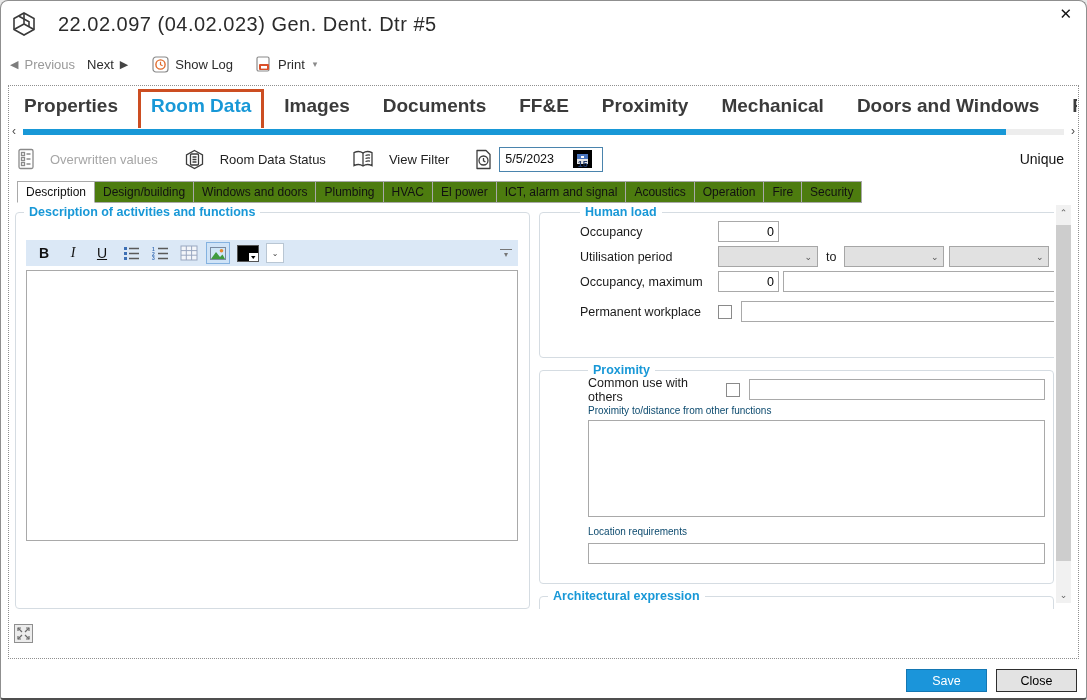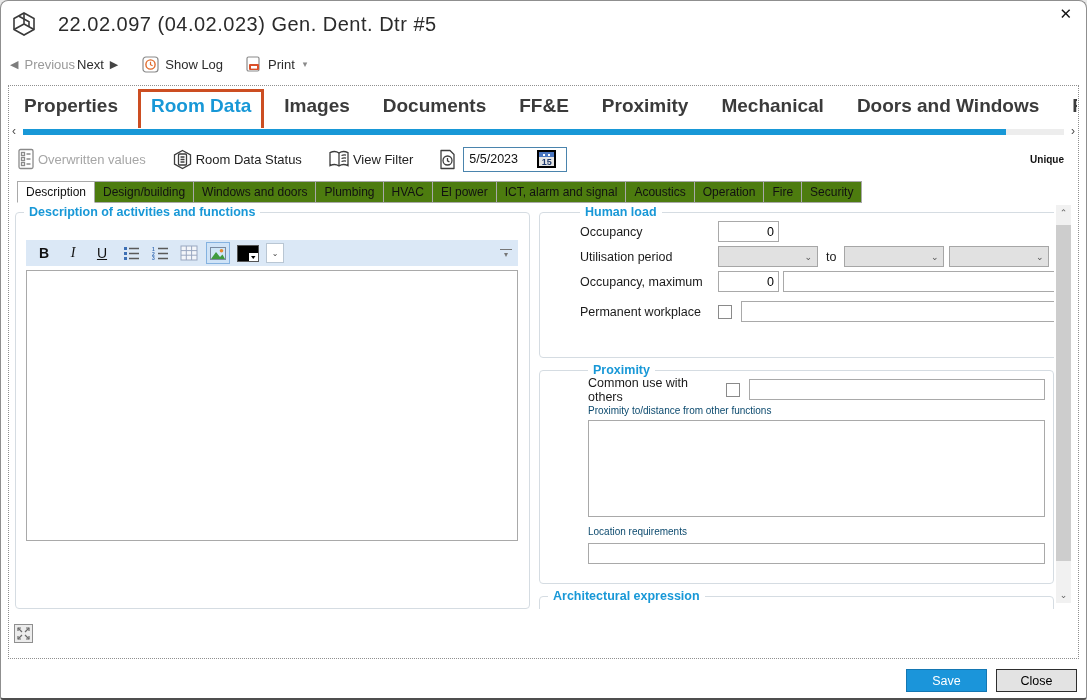--- a/index.html
+++ b/index.html
@@ -17,21 +17,21 @@
   .logo { position: absolute; left: 10px; top: 10px; }
   .win-title { position: absolute; left: 57px; top: 12px; font-size: 20px; color: #2b2b2b; letter-spacing: .5px; }
   .close-x { position: absolute; right: 14px; top: 4px; font-size: 15px; font-weight: bold; color: #111; cursor: pointer; }
 
   
   .navbar { position: absolute; top: 51px; left: 9px; height: 24px; display: flex; align-items: center; font-size: 13px; color: #2b2b2b; }
   .nav-item { display: flex; align-items: center; gap: 6px; cursor: pointer; }
   .nav-prev { color: #9a9a9a; }
   .tri { font-size: 11px; color: #444; }
   .nav-prev .tri { color: #7d7d7d; }
-  .nav-next { margin-left: 2px; text-align: right; }
+  .nav-next { margin-left: 12px; text-align: right; }
   .nav-log { margin-left: 24px; }
   .nav-print { margin-left: 22px; }
   .caret { font-size: 9px; color: #8a8a8a; margin-left: 2px; }
 
   
   .frame { position: absolute; left: 7px; top: 84px; width: 1071px; height: 574px; border: 1px dotted #8f8f8f; }
 
   
   .main-tabs { position: absolute; top: 0; left: 0; right: 1px; height: 42px; display: flex; gap: 33px; padding: 9px 0 0 15px; overflow: hidden; }
   .main-tab { position: relative; font-size: 19px; font-weight: 600; color: #3b3b3b; white-space: nowrap; cursor: pointer; }
@@ -41,26 +41,26 @@
 
   
   .hscroll { position: absolute; top: 41px; left: 1px; right: 1px; height: 12px; }
   .hs-track { position: absolute; left: 13px; right: 13px; top: 2px; height: 6px; background: #ededed; }
   .hs-bar { position: absolute; left: 13px; top: 2px; width: 983px; height: 6px; background: #1898d7; }
   .hs-arrow { position: absolute; top: -3px; font-size: 12px; color: #4a4a4a; cursor: pointer; }
   .hs-left { left: 2px; } .hs-right { right: 2px; }
 
   
   .rdbar { position: absolute; top: 57px; left: 8px; right: 8px; height: 32px; display: flex; align-items: center; font-size: 13px; color: #222; }
-  .rd-item { display: flex; align-items: center; gap: 3px; cursor: pointer; }
+  .rd-item { display: flex; align-items: center; gap: 15px; cursor: pointer; }
   .rd-disabled { color: #a6a6a6; }
   .g2 { margin-left: 26px; } .g3 { margin-left: 26px; } .g4 { margin-left: 24px; }
   .datebox { margin-left: 7px; width: 104px; height: 25px; border: 1px solid #4a84ad; background: #fff; display: flex; align-items: center; padding: 0 3px 0 5px; }
   .datebox input { border: none; outline: none; width: 68px; font-size: 12.5px; font-family: inherit; color: #111; background: transparent; }
-  .unique { margin-left: auto; margin-right: 6px; font-weight: bold; font-size: 10px; color: #111; }
+  .unique { margin-left: auto; margin-right: 6px; font-weight: normal; font-size: 14px; color: #111; }
 
   
   .sub-tabs { position: absolute; top: 95px; left: 8px; height: 22px; display: flex; font-size: 12px; color: #111; }
   .sub-tab { padding: 3px 8px 4px; background: #4d7c0f; border: 1px solid #a9a9a9; border-left: none; white-space: nowrap; cursor: pointer; }
   .sub-tab:first-child { border-left: 1px solid #a9a9a9; }
   .sub-tab.active { background: #fff; border-bottom-color: #fff; position: relative; z-index: 2; }
 
   
   .fs { border: 1px solid #d5dce2; border-radius: 4px; }
   .fs > legend { color: #1898d7; font-weight: bold; font-size: 12.5px; margin-left: 8px; padding: 0 5px; }
@@ -223,21 +223,21 @@
       </span>
       <span class="rd-item g4">
         <svg width="19" height="21" viewBox="0 0 19 21" fill="none" stroke="#3d3d3d" stroke-width="1.3">
           <path d="M4 1.5 H13 L17 5.5 V19.5 H4 Z" stroke-linejoin="round"></path>
           <circle cx="10.5" cy="11.5" r="4.5"></circle>
           <path d="M10.5 9 L10.5 11.8 L12.4 12.8"></path>
         </svg>
       </span>
       <span class="datebox">
         <input readonly="" value="5/5/2023" style="">
-        <span style="position:relative;width:19px;height:18px;border:2px solid #000000;background:#e5e5e5;display:block;">
+        <span style="position:relative;width:19px;height:18px;border:4px solid #000000;background:#e5e5e5;display:block;">
           <span style="position:absolute;top:0;left:0;right:0;height:5px;background:#4a76c0;display:block;"></span>
           <span style="position:absolute;top:1.5px;left:4px;width:2px;height:2px;background:#fff;display:block;"></span>
           <span style="position:absolute;top:1.5px;right:4px;width:2px;height:2px;background:#fff;display:block;"></span>
           <span style="position:absolute;top:5px;left:0;right:0;text-align:center;font-size:9px;font-weight:bold;color:#1f3a6e;display:block;">15</span>
         </span>
       </span>
       <span class="unique">Unique</span>
     </div>
 
     <div class="sub-tabs">

